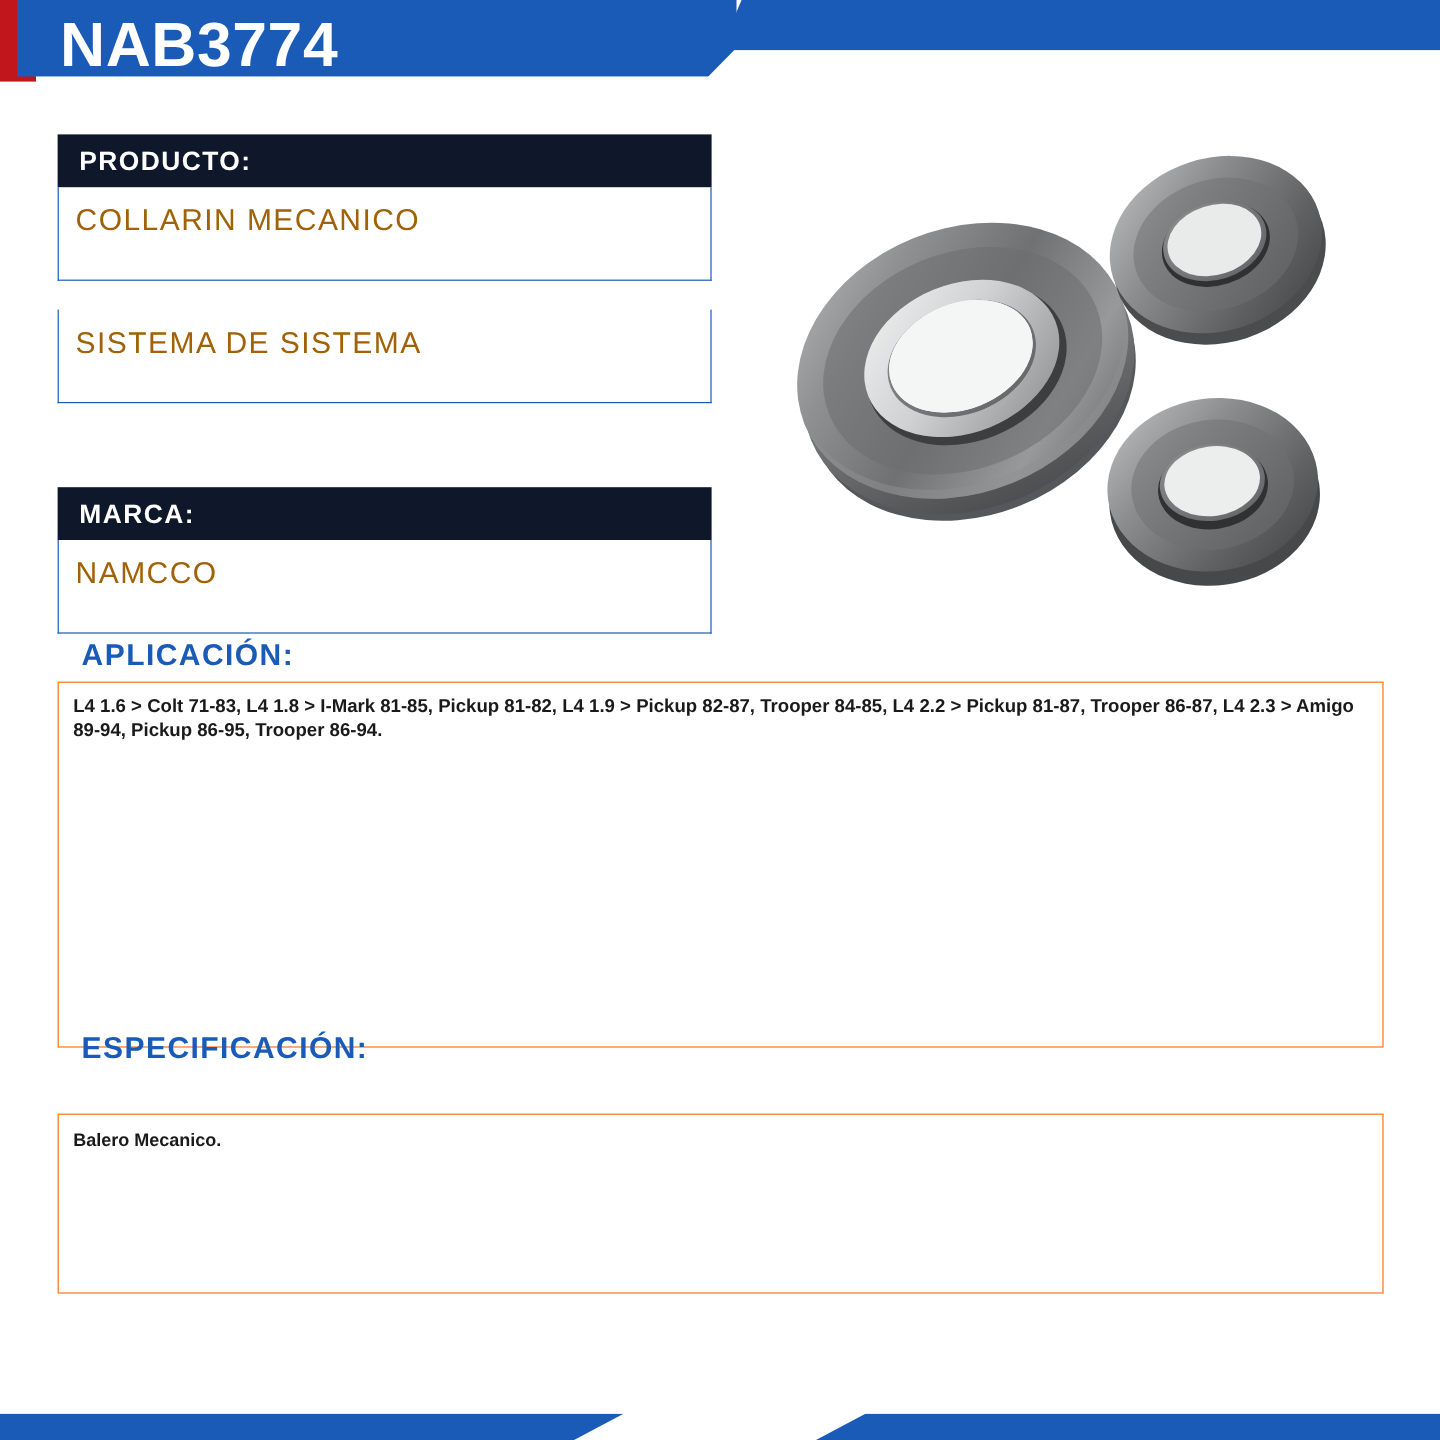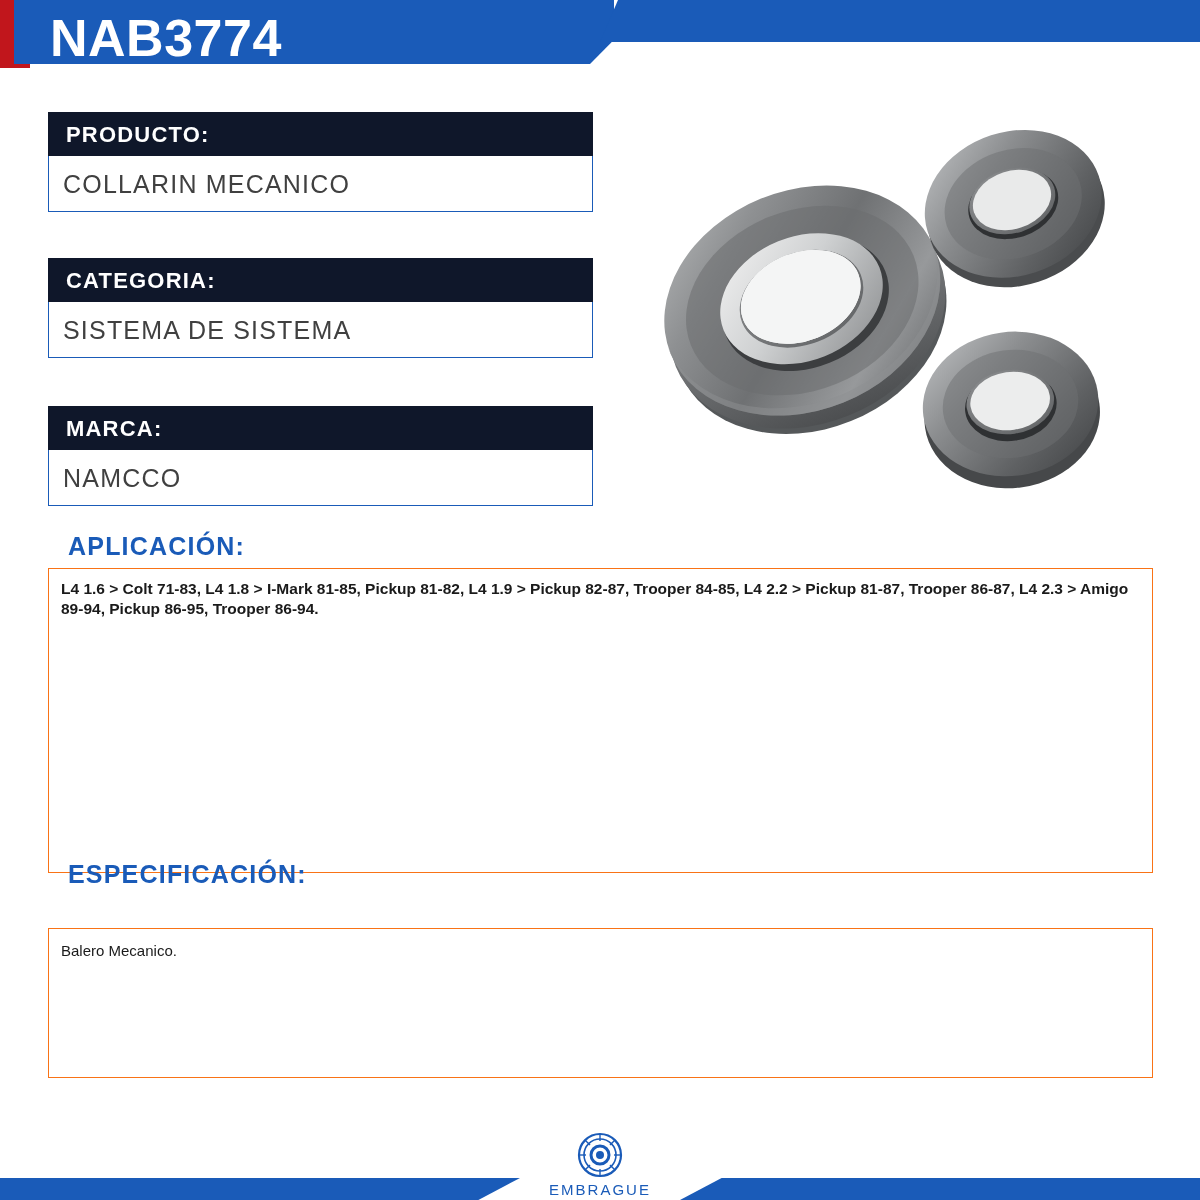--- a/index.html
+++ b/index.html
@@ -65,26 +65,26 @@
     font-size: 22px;
     font-weight: bold;
     letter-spacing: 1.2px;
     padding: 10px 0 10px 18px;
     box-sizing: border-box;
     height: 44px;
   }
   .info-value {
     border: 1px solid #1a5bb8;
     border-top: none;
-    color: #404040;
+    color: #a16207;
     font-size: 25px;
     letter-spacing: 1.2px;
     padding: 14px 0 0 14px;
     box-sizing: border-box;
-    height: 56px;
+    height: 78px;
   }
 
   #block-producto { top: 112px; }
   #block-categoria { top: 258px; }
   #block-marca { top: 406px; }
 
   
   .product-image {
     position: absolute;
     left: 640px;
@@ -128,20 +128,21 @@
   .app-text {
     font-size: 15.5px;
     line-height: 1.28;
     color: #1a1a1a;
     font-weight: bold;
   }
   .spec-text {
     font-size: 15px;
     line-height: 1.3;
     color: #1a1a1a;
+    font-weight: bold;
   }
 
   
   .footer {
     position: absolute;
     left: 0; bottom: 0;
     width: 1200px; height: 40px;
   }
   .footer-bar-left {
     position: absolute;
@@ -181,21 +182,20 @@
   <div class="header-blue-right"></div>
   <div class="header-title">NAB3774</div>
 </div>
 
 <div class="info-block" id="block-producto">
   <div class="info-label">PRODUCTO:</div>
   <div class="info-value">COLLARIN MECANICO</div>
 </div>
 
 <div class="info-block" id="block-categoria">
-  <div class="info-label">CATEGORIA:</div>
   <div class="info-value">SISTEMA DE SISTEMA</div>
 </div>
 
 <div class="info-block" id="block-marca">
   <div class="info-label">MARCA:</div>
   <div class="info-value">NAMCCO</div>
 </div>
 
 <div class="product-image">
   <svg width="520" height="430" viewBox="0 0 520 430" xmlns="http://www.w3.org/2000/svg">
@@ -268,32 +268,13 @@
 </div>
 
 <div class="section-heading" id="heading-especificacion">ESPECIFICACIÓN:</div>
 <div class="section-box" id="box-especificacion">
   <div class="spec-text">Balero Mecanico.</div>
 </div>
 
 <div class="footer">
   <div class="footer-bar-left"></div>
   <div class="footer-bar-right"></div>
-  <div class="footer-logo">
-    <svg width="48" height="48" viewBox="0 0 48 48" xmlns="http://www.w3.org/2000/svg">
-      <circle cx="24" cy="24" r="21" fill="none" stroke="#1a5bb8" stroke-width="2.2"></circle>
-      <circle cx="24" cy="24" r="16" fill="none" stroke="#1a5bb8" stroke-width="1.6"></circle>
-      <circle cx="24" cy="24" r="9" fill="none" stroke="#1a5bb8" stroke-width="3"></circle>
-      <circle cx="24" cy="24" r="4" fill="#1a5bb8"></circle>
-      <g stroke="#1a5bb8" stroke-width="1.4">
-        <line x1="24" y1="3" x2="24" y2="10"></line>
-        <line x1="24" y1="38" x2="24" y2="45"></line>
-        <line x1="3" y1="24" x2="10" y2="24"></line>
-        <line x1="38" y1="24" x2="45" y2="24"></line>
-        <line x1="9.2" y1="9.2" x2="14" y2="14"></line>
-        <line x1="34" y1="34" x2="38.8" y2="38.8"></line>
-        <line x1="38.8" y1="9.2" x2="34" y2="14"></line>
-        <line x1="14" y1="34" x2="9.2" y2="38.8"></line>
-      </g>
-    </svg>
-    <div class="footer-logo-text">EMBRAGUE</div>
-  </div>
 </div>
 
 </body></html>

